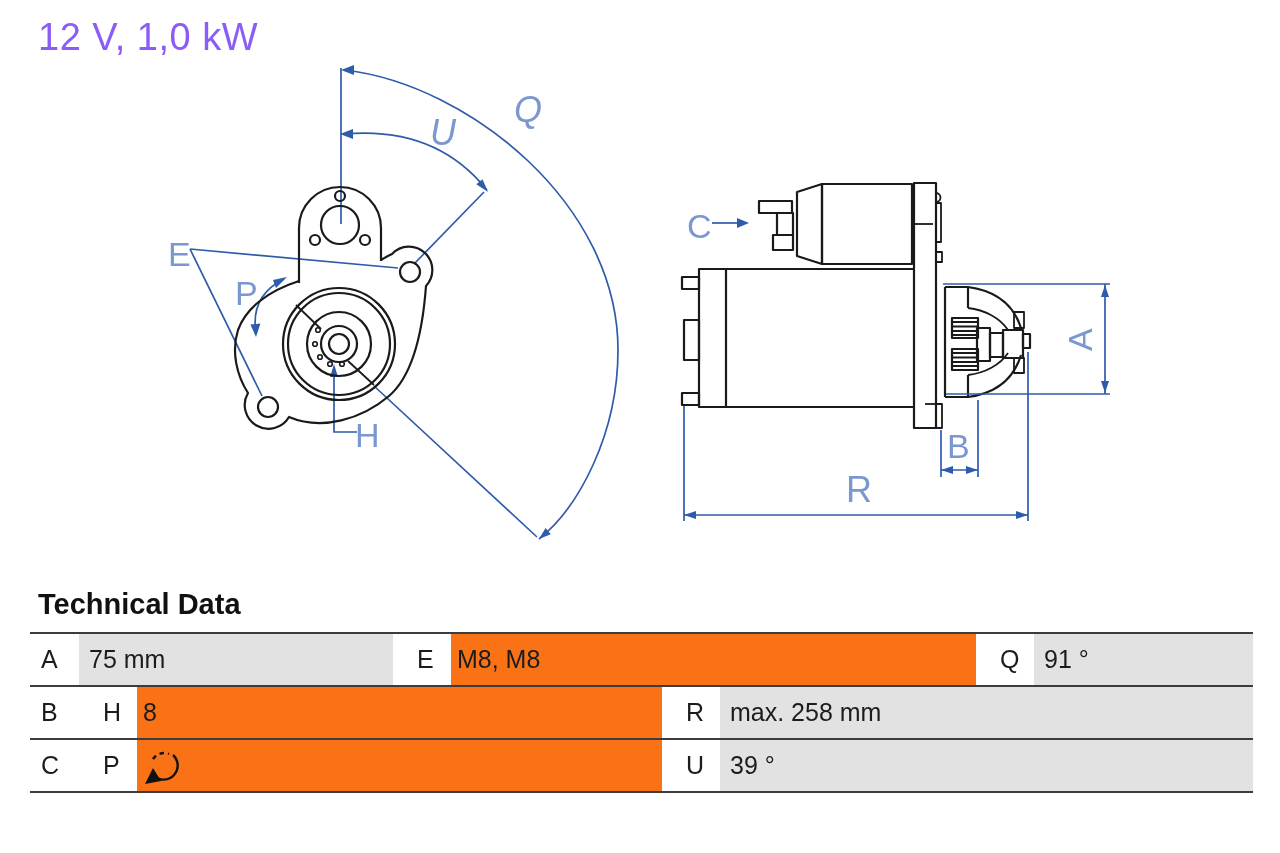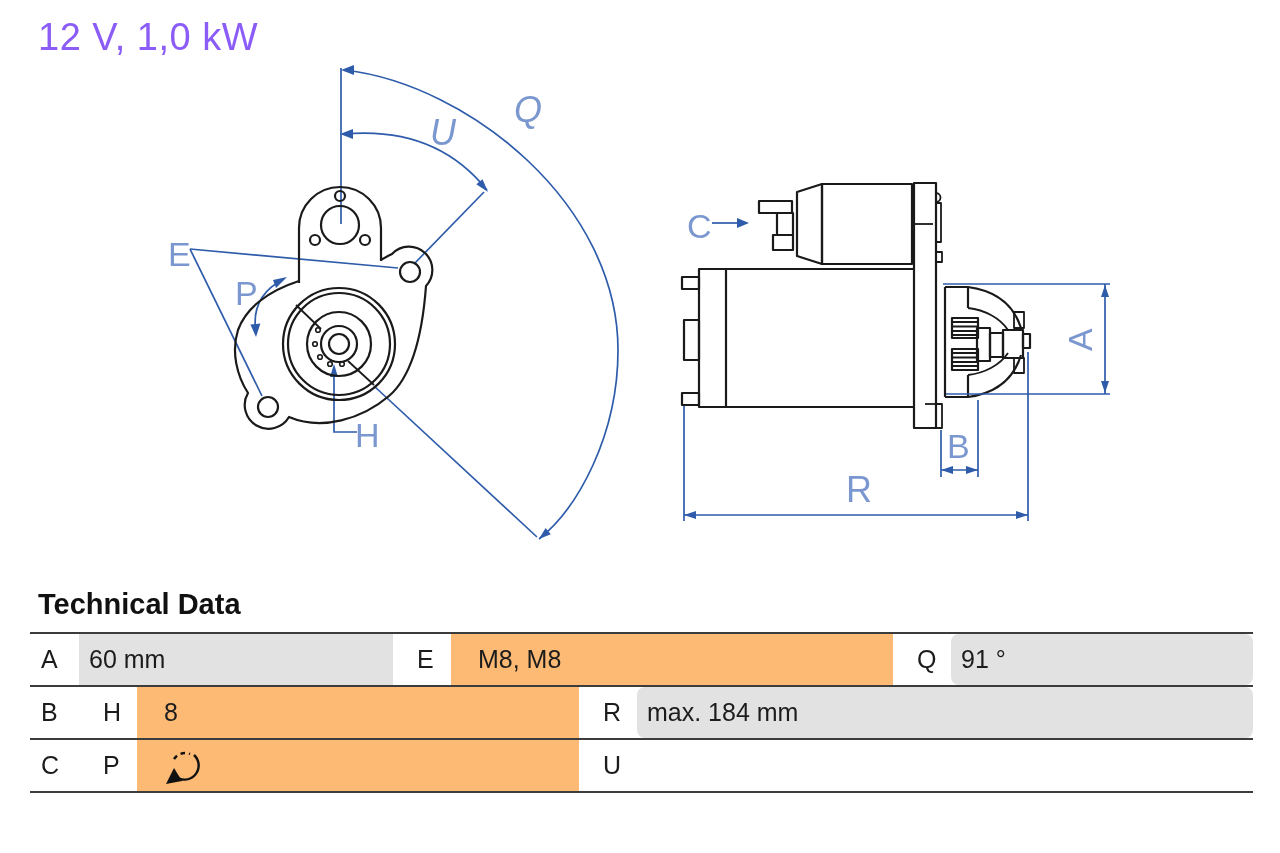--- a/index.html
+++ b/index.html
@@ -8,23 +8,23 @@
   .title{position:absolute;left:38px;top:16px;font-size:38px;font-weight:400;color:#8b5cf6;letter-spacing:0.5px;}
   .diagram-svg{position:absolute;left:0;top:0;}
   .tech-heading{position:absolute;left:38px;top:588px;font-size:29px;font-weight:bold;color:#111;}
   .tdata{position:absolute;left:30px;top:632px;width:1223px;}
   .trow{display:flex;height:53px;border-top:2px solid #3c3c3c;box-sizing:border-box;align-items:stretch;}
   .trow:last-child{border-bottom:2px solid #3c3c3c;height:55px;}
   .cell{display:flex;align-items:center;font-size:25px;color:#1c1c1c;box-sizing:border-box;}
   .kcell1{width:49px;padding-left:11px;background:#fff;}
   .vcell1{width:314px;padding-left:10px;background:#e2e2e3;}
   .kcell2{width:58px;padding-left:24px;background:#fff;}
-  .vcell2{width:442px;padding-left:27px;background:#fdba74;}
+  .vcell2{width:525px;padding-left:6px;background:#f97316;}
   .kcell3{width:58px;padding-left:24px;background:#fff;}
-  .vcell3{flex:1;padding-left:10px;background:#e2e2e3;border-radius:8px;}
+  .vcell3{flex:1;padding-left:10px;background:#e2e2e3;}
   .roticon{display:block;margin-left:1px;}
 </style>
 </head>
 <body>
 
 <div class="sheet">
 
   <div class="title">12 V, 1,0 kW</div>
 
   <svg class="diagram-svg" width="1280" height="580" viewBox="0 0 1280 580">
@@ -168,42 +168,43 @@
       <text x="846" y="502" font-size="36">R</text>
     </g>
   </svg>
 
   <div class="tech-heading">Technical Data</div>
 
   <div class="tdata">
 
     <div class="trow">
       <div class="cell kcell1">A</div>
-      <div class="cell vcell1">60 mm</div>
+      <div class="cell vcell1">75 mm</div>
       <div class="cell kcell2">E</div>
       <div class="cell vcell2">M8, M8</div>
       <div class="cell kcell3">Q</div>
       <div class="cell vcell3">91 °</div>
     </div>
 
     <div class="trow">
       <div class="cell kcell1">B</div>
       <div class="cell kcell2">H</div>
       <div class="cell vcell2">8</div>
       <div class="cell kcell3">R</div>
-      <div class="cell vcell3">max. 184 mm</div>
+      <div class="cell vcell3">max. 258 mm</div>
     </div>
 
     <div class="trow">
       <div class="cell kcell1">C</div>
       <div class="cell kcell2">P</div>
       <div class="cell vcell2">
         <svg class="roticon" width="46" height="46" viewBox="452 748 46 46">
           <path d="M481,760 A13,13 0 1 1 462,781" fill="none" stroke="#111" stroke-width="2.4"></path>
           <path d="M461,764 A13,13 0 0 1 477,759" fill="none" stroke="#111" stroke-width="2.4" stroke-dasharray="4.5 4"></path>
           <polygon points="453,789 461,773 469,786" fill="#111"></polygon>
         </svg>
       </div>
       <div class="cell kcell3">U</div>
+      <div class="cell vcell3">39 °</div>
     </div>
 
   </div>
 </div>
 
 </body></html>

